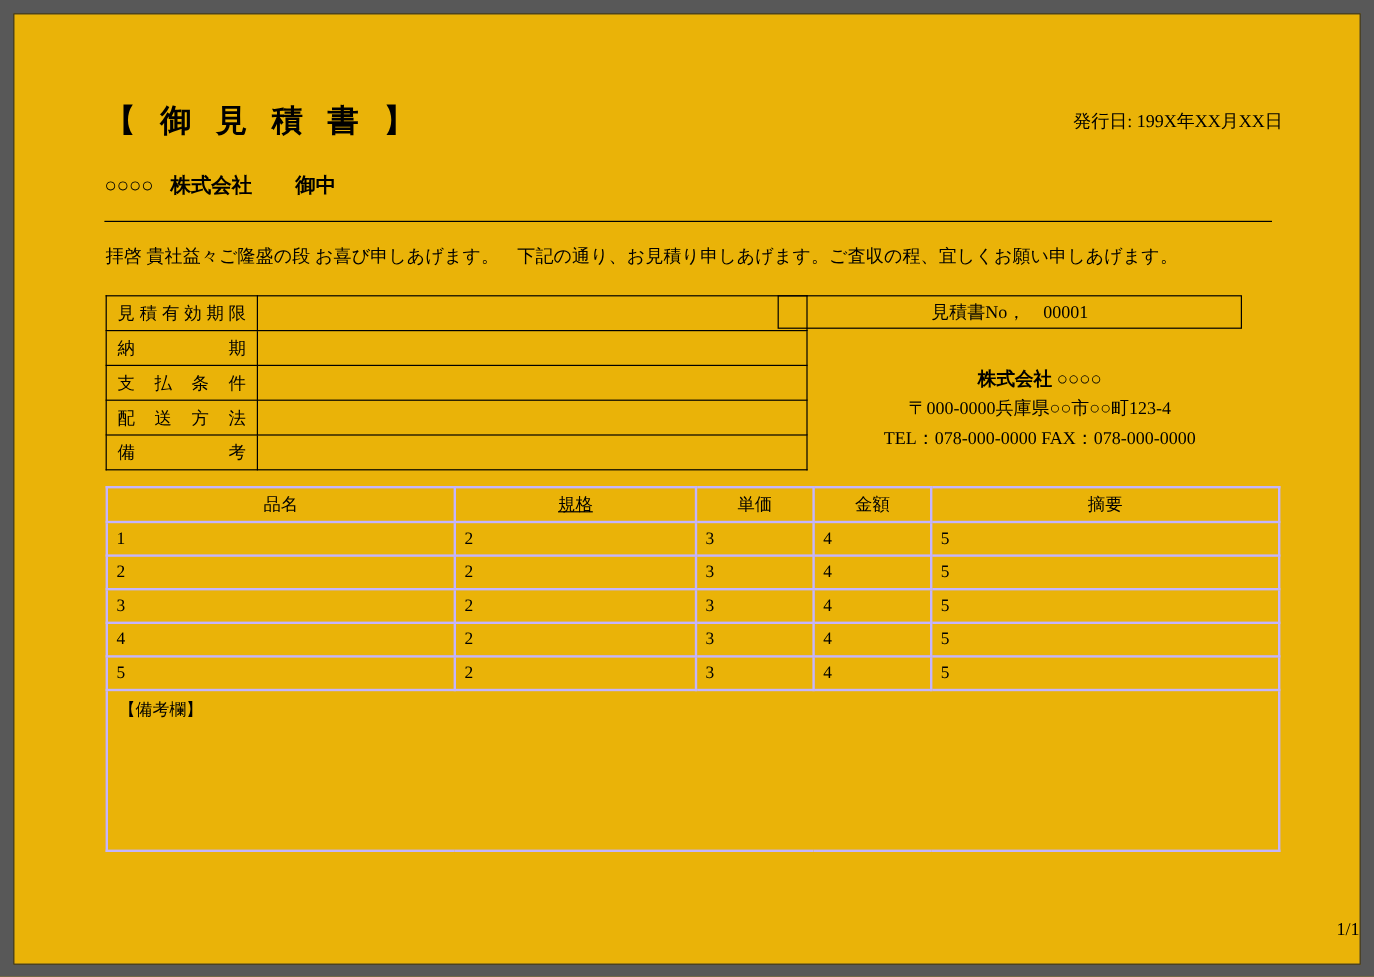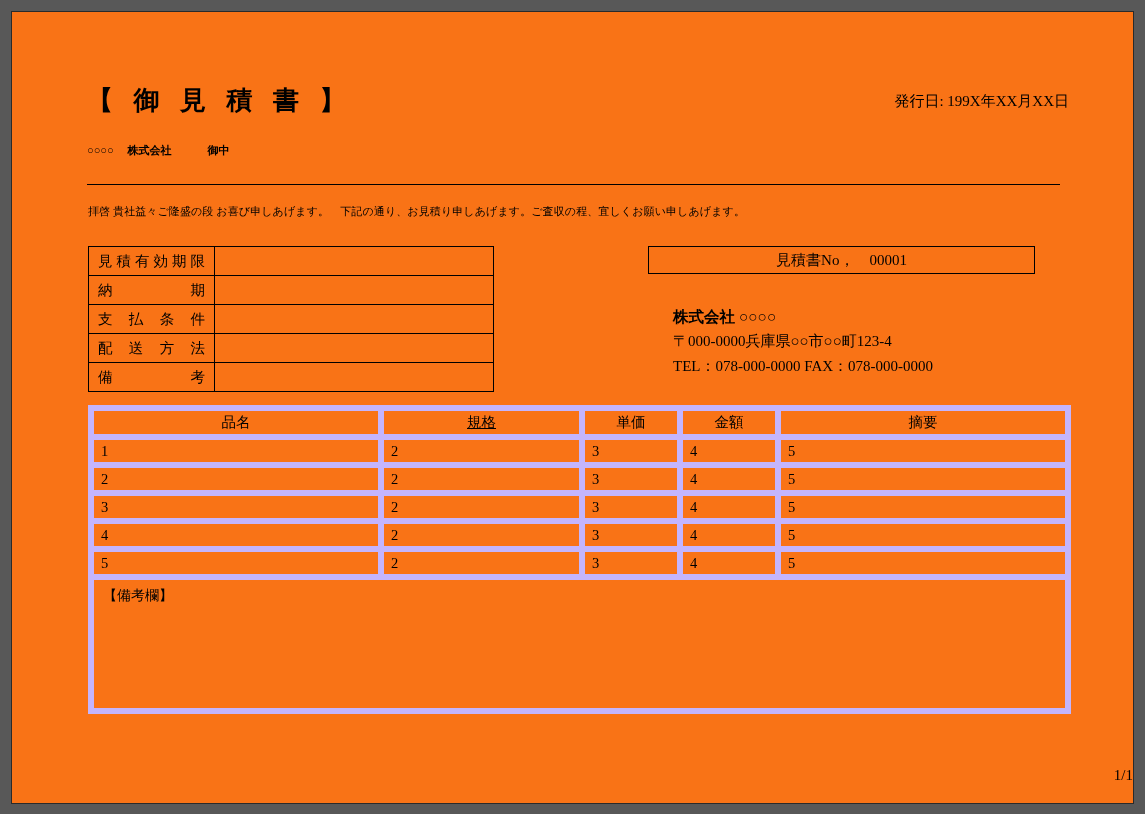--- a/index.html
+++ b/index.html
@@ -16,21 +16,21 @@
     overflow: hidden;
   }
 
   
   .page-frame {
     position: absolute;
     left: 11px;
     top: 11px;
     width: 1123px;
     height: 793px;
-    background: #f97316;
+    background: #eab308;
     border: 1px solid #2a2a2a;
     box-sizing: border-box;
   }
   .page-inner {
     position: relative;
     width: 100%;
     height: 100%;
   }
 
   
@@ -49,21 +49,21 @@
     right: 64px;
     top: 80px;
     font-size: 15px;
     white-space: nowrap;
     margin-left: 44px;
   }
   .addressee {
     position: absolute;
     left: 75px;
     top: 131px;
-    font-size: 11px;
+    font-size: 17px;
     font-weight: bold;
     white-space: nowrap;
   }
   .addressee .circles {
     letter-spacing: 0px;
     font-weight: normal;
   }
   .addressee .corp {
     margin-left: 14px;
   }
@@ -76,31 +76,31 @@
     top: 172px;
     width: 973px;
     height: 0;
     border-top: 1.5px solid #000;
   }
 
   .greeting {
     position: absolute;
     left: 76px;
     top: 192px;
-    font-size: 11px;
+    font-size: 15px;
     white-space: nowrap;
     letter-spacing: 0.1px;
   }
 
   
   .terms-table {
     position: absolute;
     left: 76px;
     top: 234px;
-    width: 406px;
+    width: 585px;
     border-collapse: collapse;
     table-layout: fixed;
   }
   .terms-table td {
     border: 1px solid #000;
     height: 28px;
     font-size: 14.5px;
     padding: 0;
   }
   .terms-label {
@@ -128,21 +128,21 @@
     align-items: center;
     justify-content: center;
     font-size: 15px;
     white-space: nowrap;
   }
   .company-block {
     position: absolute;
     left: 661px;
     top: 292px;
     width: 387px;
-    text-align: left;
+    text-align: center;
     font-size: 15px;
     line-height: 25px;
   }
   .company-name {
     font-size: 15.5px;
   }
   .company-name .kk {
     font-weight: bold;
   }
   .company-addr, .company-tel {
@@ -153,21 +153,21 @@
   .items-table {
     position: absolute;
     left: 76px;
     top: 393px;
     width: 973px;
     border-collapse: collapse;
     table-layout: fixed;
   }
   .items-table th,
   .items-table td {
-    border: 6px solid #c4b5fd;
+    border: 2px solid #c4b5fd;
     font-size: 14.5px;
     font-weight: normal;
     height: 28px;
     padding: 0 7px;
     box-sizing: border-box;
   }
   .items-table th {
     text-align: center;
     height: 29px;
   }

